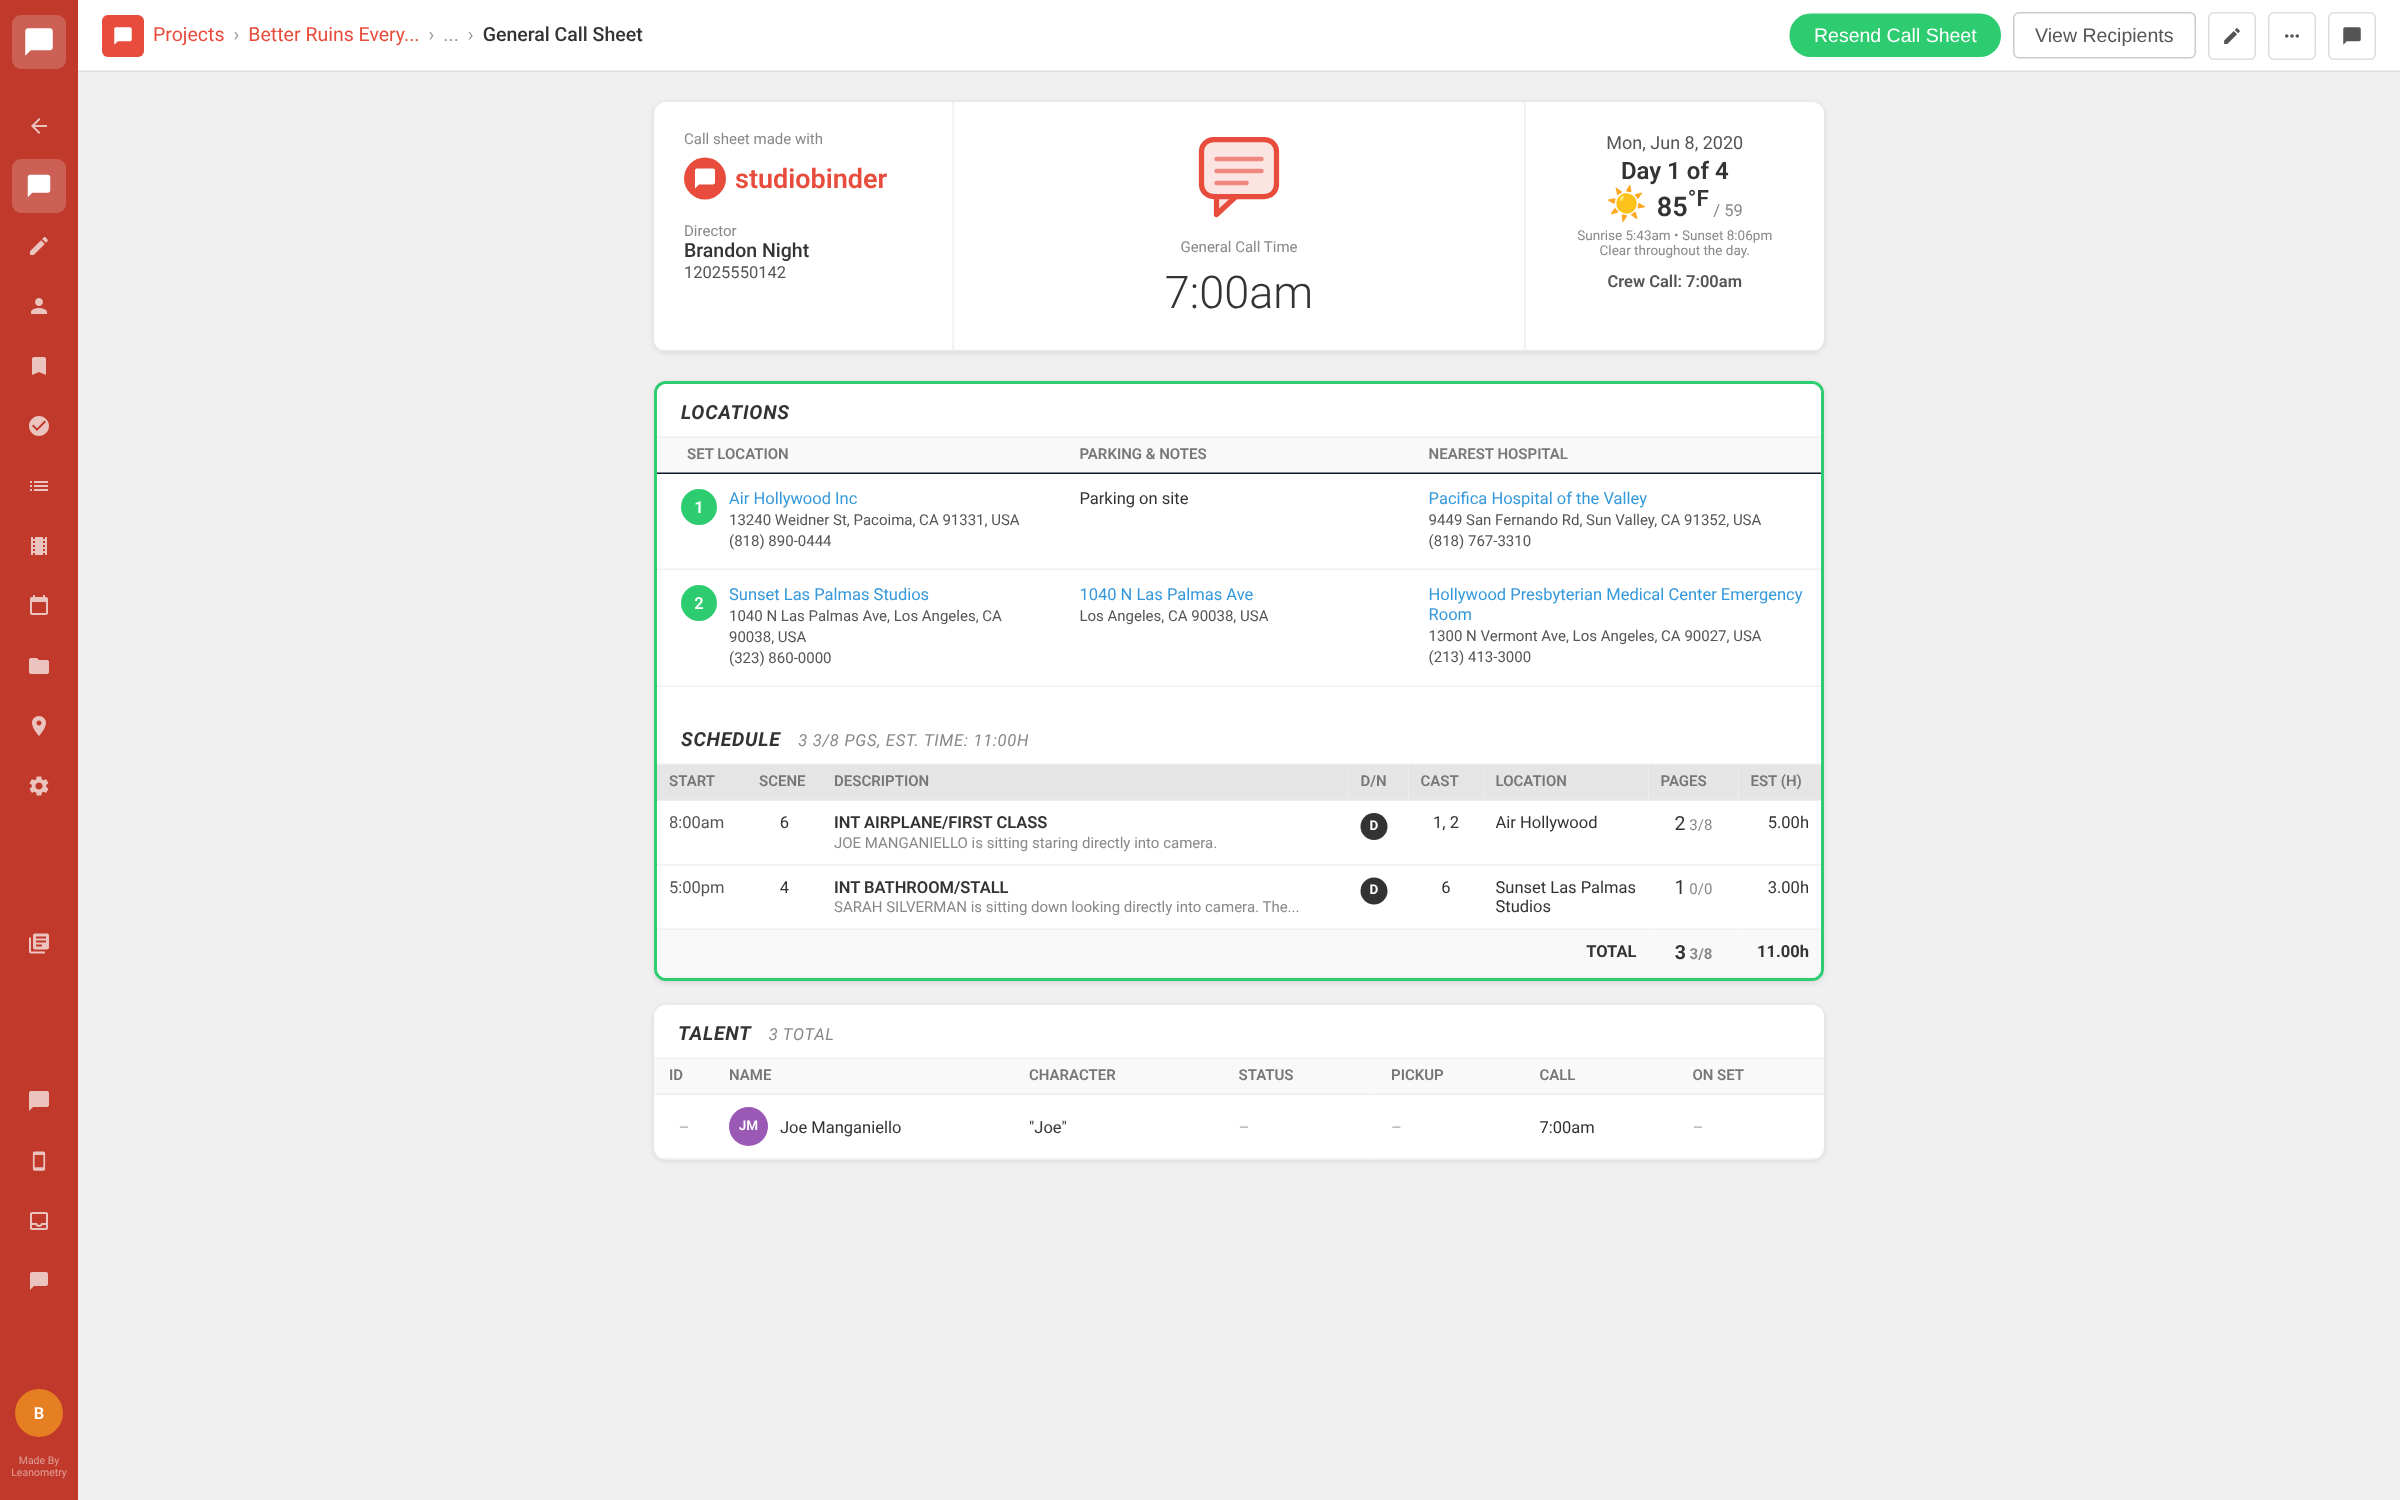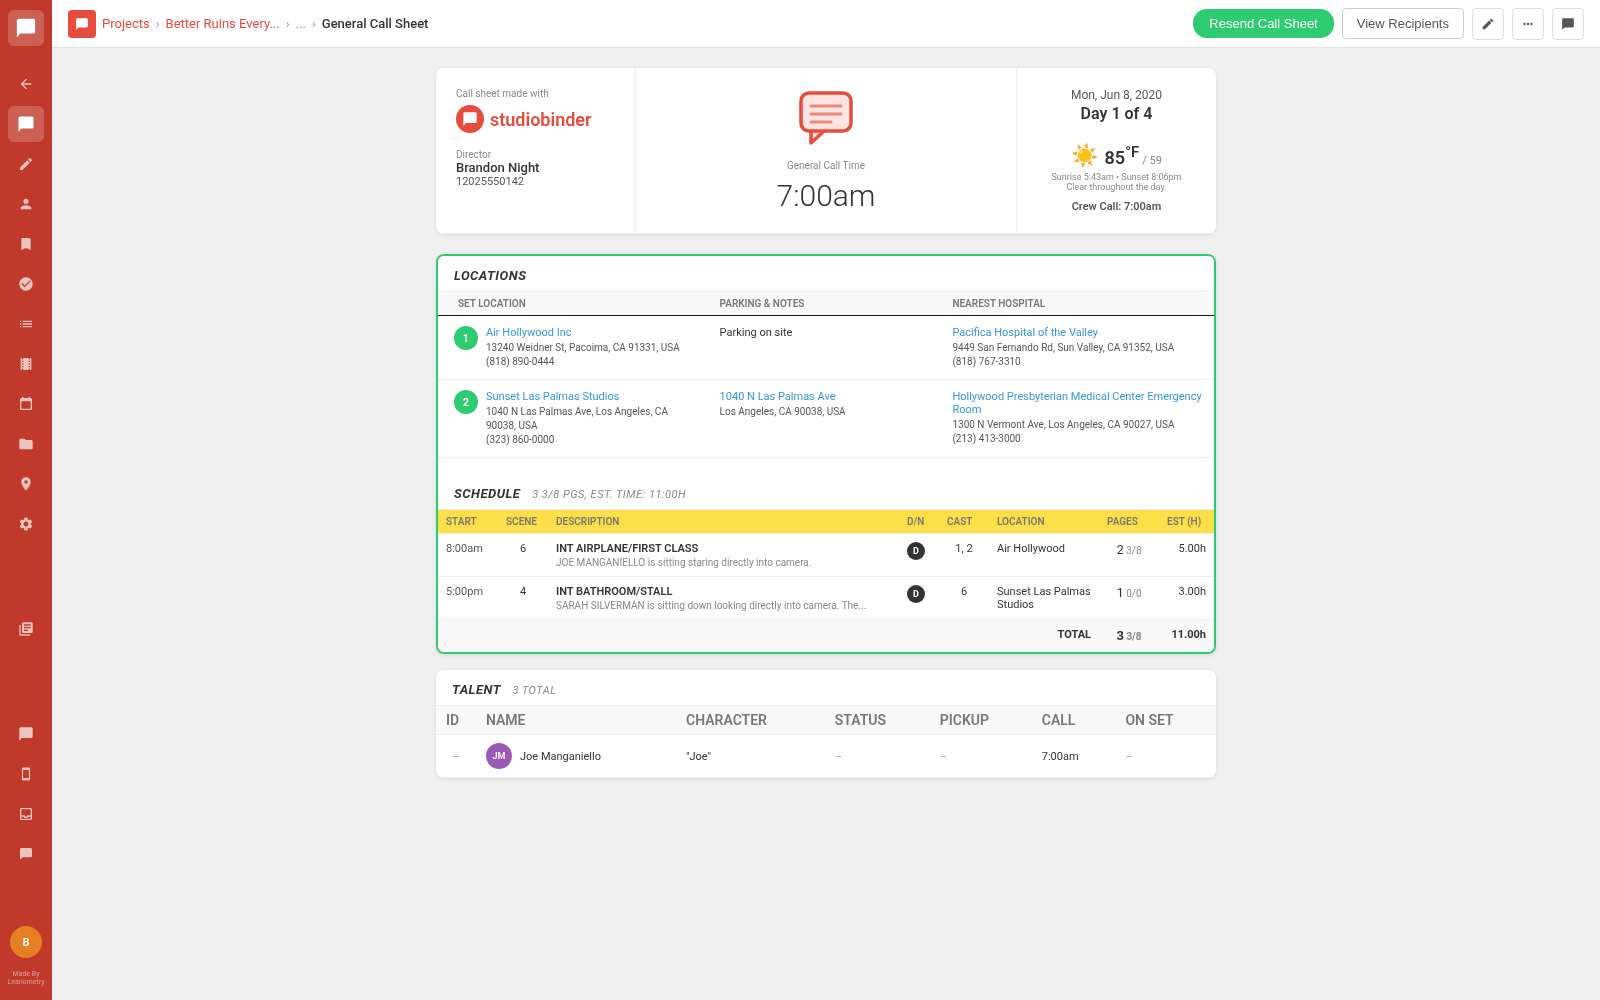--- a/index.html
+++ b/index.html
@@ -149,21 +149,21 @@
     .project-title { font-size: 15px; font-weight: 600; color: #333; margin-bottom: 4px; }
     .general-call-label { font-size: 10px; color: #888; margin-bottom: 7px; }
     .call-time { font-size: 30px; font-weight: 300; color: #333; }
 
     .header-right {
       padding: 20px;
       border-left: 1px solid #eee;
       text-align: center;
     }
     .date-str { font-size: 12px; color: #555; margin-bottom: 2px; }
-    .day-of { font-size: 16px; font-weight: 600; color: #333; margin-bottom: 20px; }
+    .day-of { font-size: 16px; font-weight: 600; color: #333; margin-bottom: 0; }
     .weather-row { display: flex; align-items: center; gap: 6px; margin-bottom: 4px; justify-content: center; }
     .weather-icon { font-size: 22px; }
     .temp { font-size: 18px; font-weight: 600; color: #333; }
     .temp-low { font-size: 11px; color: #888; }
     .sunrise { font-size: 9px; color: #888; text-align: center; margin-bottom: 8px; }
     .crew-call { font-size: 11px; color: #555; }
     .crew-call span { font-weight: 600; }
 
     
     .section-card {
@@ -219,21 +219,21 @@
     .loc-link { color: #3498db; text-decoration: none; }
     .loc-addr { font-size: 10px; color: #555; margin-top: 2px; line-height: 1.4; }
 
     
     .schedule-table {
       width: 100%;
       border-collapse: collapse;
       font-size: 11px;
     }
     .schedule-table th {
-      background: #fde047;
+      background: #e5e5e5;
       padding: 6px 8px;
       text-align: left;
       color: #777;
       font-size: 10px;
       font-weight: 600;
       text-transform: uppercase;
       border-top: 1px solid #eee;
       border-bottom: 1px solid #eee;
     }
     .schedule-table td {
@@ -273,21 +273,21 @@
     .talent-table {
       width: 100%;
       border-collapse: collapse;
       font-size: 11px;
     }
     .talent-table th {
       background: #f9f9f9;
       padding: 6px 10px;
       text-align: left;
       color: #777;
-      font-size: 14px;
+      font-size: 10px;
       font-weight: 600;
       text-transform: uppercase;
       border-top: 1px solid #eee;
       border-bottom: 1px solid #eee;
     }
     .talent-table td {
       padding: 8px 10px;
       border-bottom: 1px solid #f0f0f0;
       color: #333;
     }

